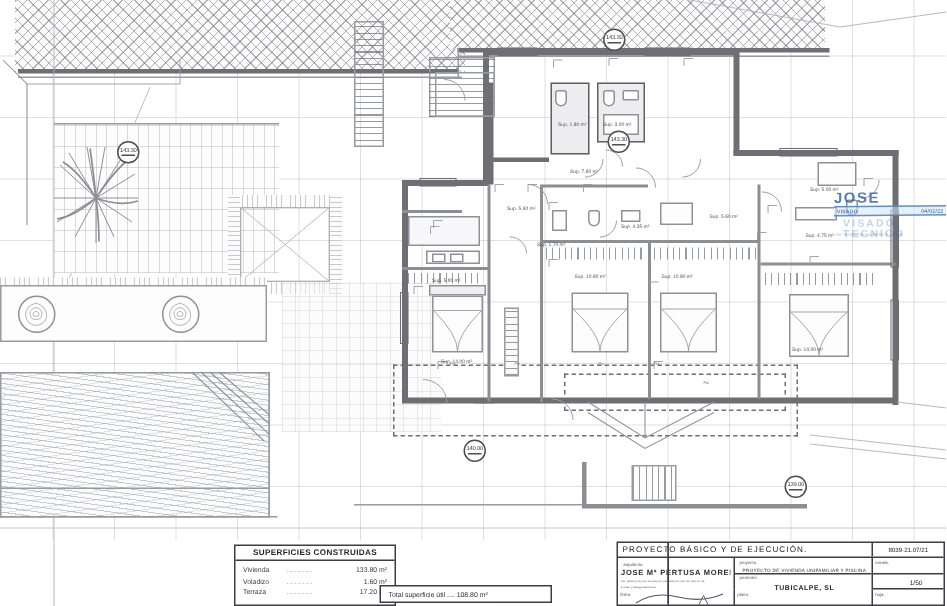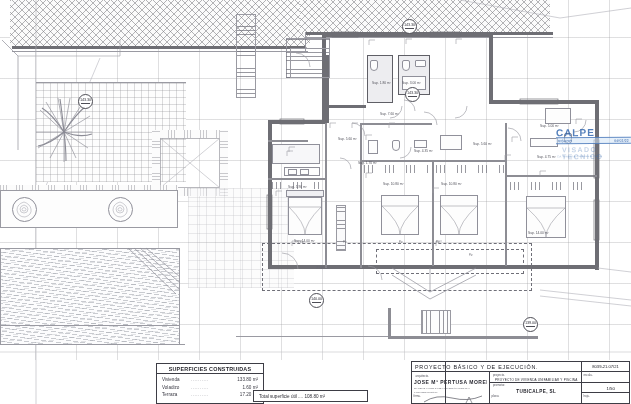--- a/index.html
+++ b/index.html
@@ -609,21 +609,21 @@
   <div class="area-lab" style="left:402px; top:82px;">Sup. 3.00 m²</div>
 
   <div class="tiny-lab" style="left:300px; top:242px;">Piz</div>
   <div class="tiny-lab" style="left:343px; top:242px;">Piz</div>
   <div class="tiny-lab" style="left:399px; top:242px;">Piz</div>
   <div class="tiny-lab" style="left:436px; top:242px;">Piz</div>
   <div class="tiny-lab" style="left:469px; top:255px;">Piz</div>
   <div class="tiny-lab" style="left:316px; top:268px;">VOLADIZO</div>
 
   <div class="stamp">
-    <div class="stamp-big">CALPE</div>
+    <div class="stamp-big">JOSE</div>
     <div class="stamp-bar">
       <span>VISADO</span>
       <span>04/02/22</span>
     </div>
     <div class="stamp-ghost">VISADO TECNICO</div>
     <div class="stamp-small">Col. Territorial de Arquitectos de Alicante</div>
   </div>
 
   <div class="tbl-sup">
     <div class="tbl-sup-head">SUPERFICIES CONSTRUIDAS</div>

